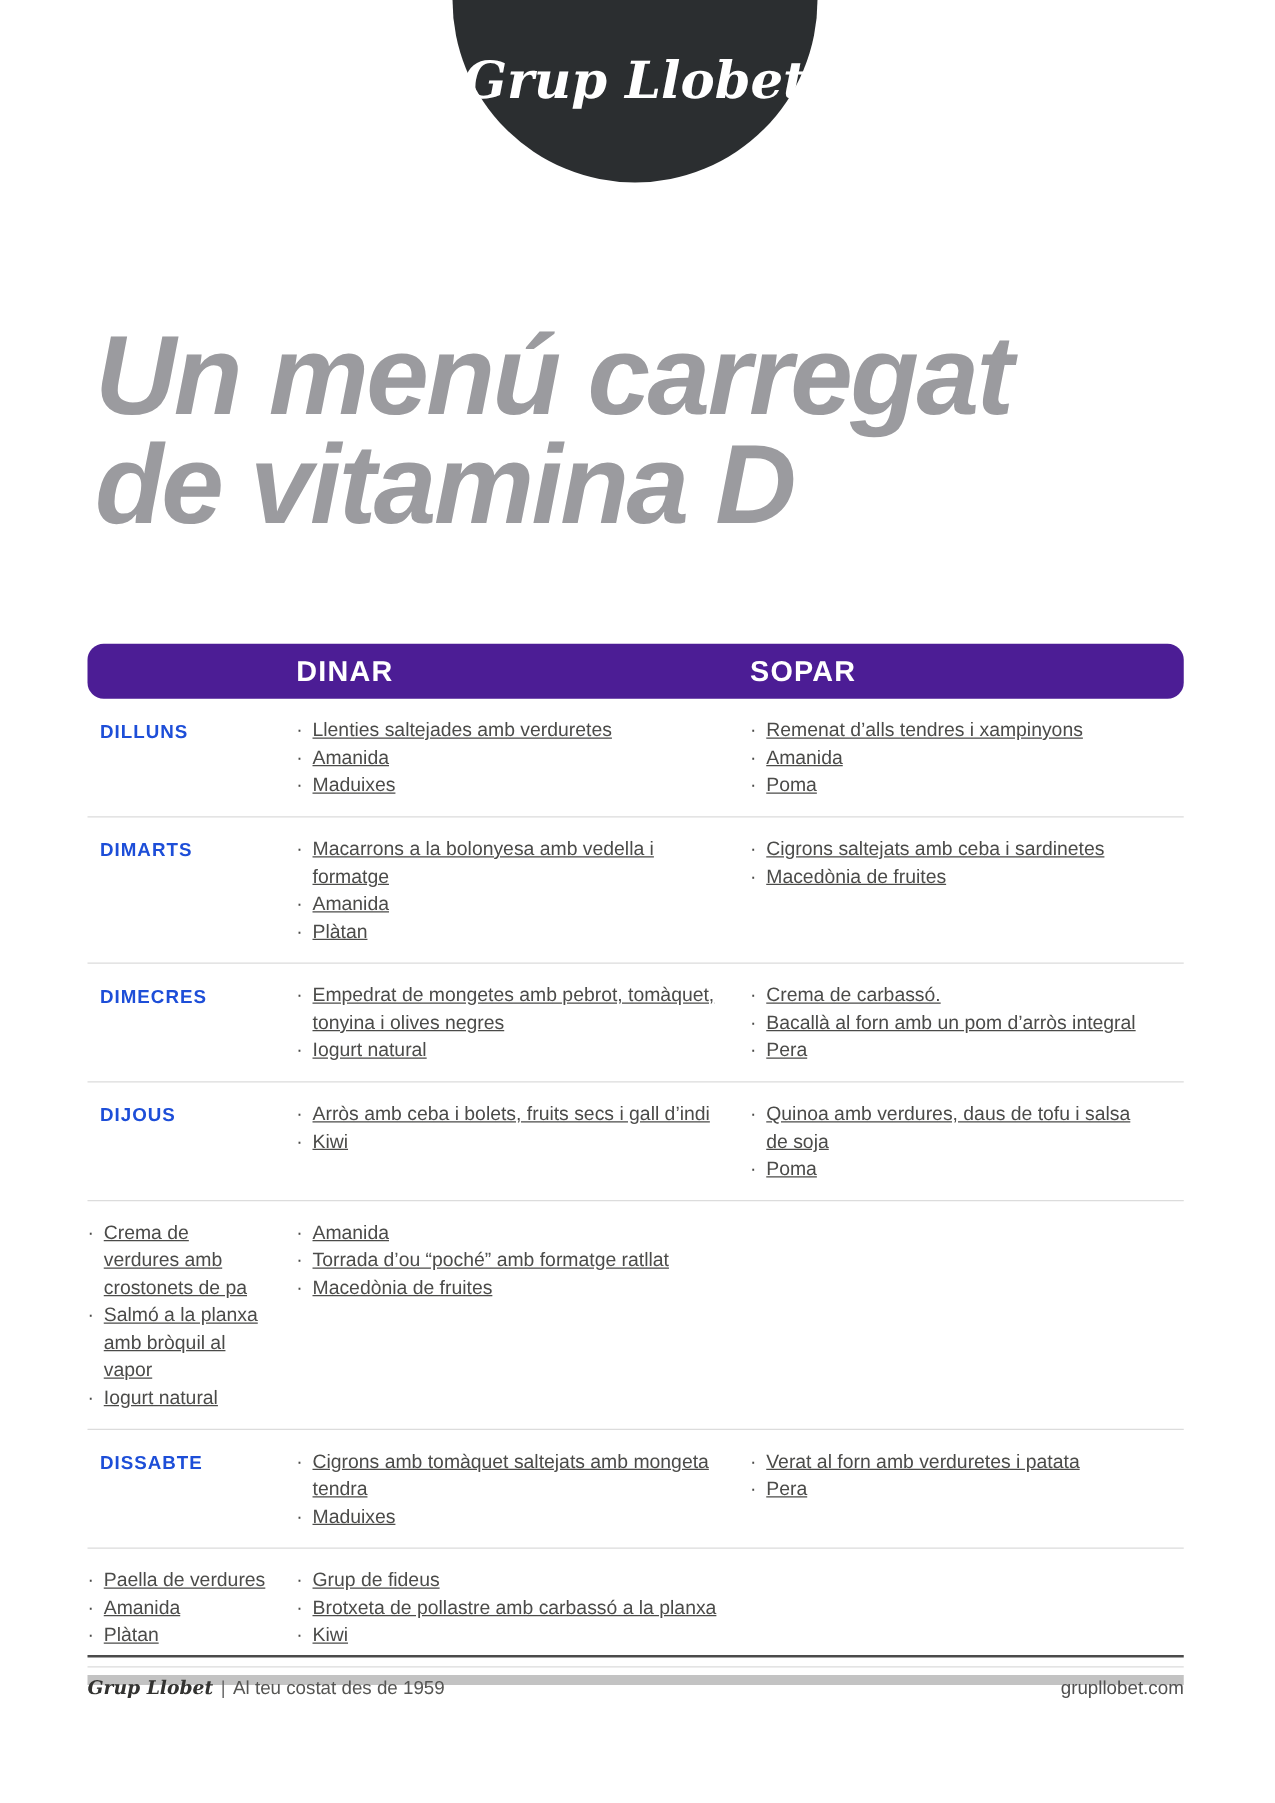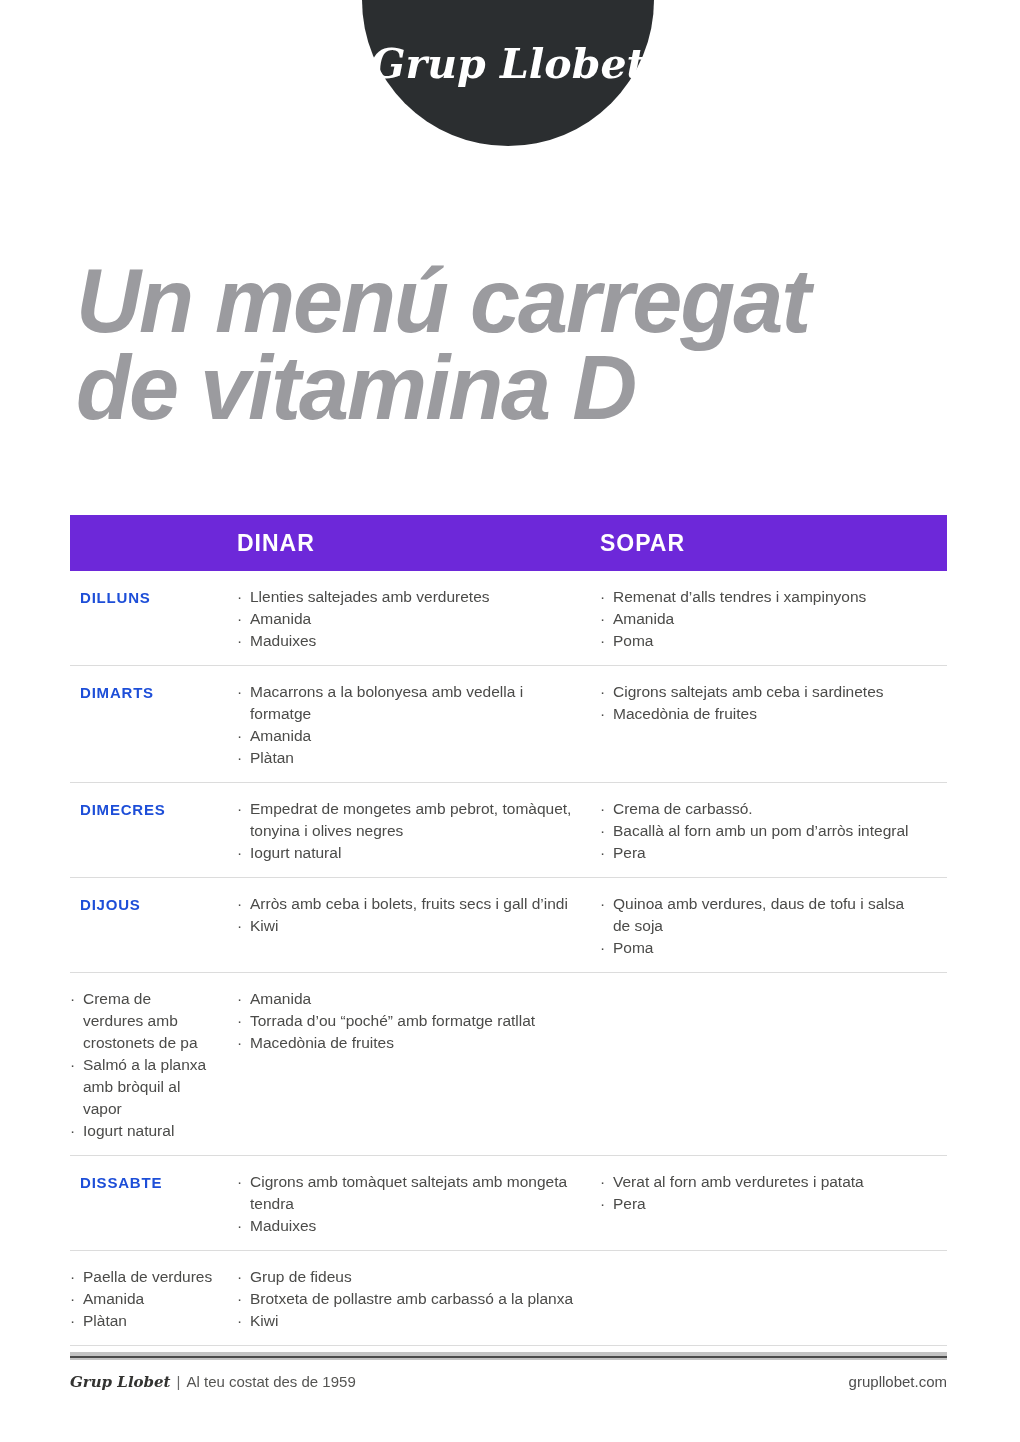--- a/index.html
+++ b/index.html
@@ -45,26 +45,27 @@
   
   .menu-table {
     position:absolute;
     left:70px; top:515px;
     width:877px;
   }
   .thead {
     display:grid;
     grid-template-columns:167px 363px 1fr;
     align-items:center;
-    height:56px;
-    background:#6d28d9;
+    height:44px;
+    background:#4c1d95;
     color:#ffffff;
     font-size:23px;
     font-weight:bold;
     letter-spacing:1px;
+    border-radius:13px;
   }
   .menu-row {
     display:grid;
     grid-template-columns:167px 363px 1fr;
     padding:15px 0 13px 0;
     border-bottom:1px solid #dcdcdc;
     font-size:15.5px;
     line-height:22px;
     color:#4b4b49;
   }
@@ -73,37 +74,38 @@
     padding-top:1px;
     font-weight:bold;
     font-size:15px;
     letter-spacing:0.8px;
     color:#1d4ed8;
   }
   .menu-cell { padding-right:24px; }
   .menu-item {
     position:relative;
     padding-left:13px;
+    text-decoration:underline;
   }
   .menu-item::before {
     content:"·";
     position:absolute;
     left:0; top:0;
     color:#4b4b49;
   }
   .bottom-bar {
     height:8px;
     margin-top:6px;
     background:#c3c3c3;
   }
 
   
   .footer {
     position:absolute;
-    left:70px; top:1356px;
+    left:70px; top:1324px;
     width:877px;
     border-top:2px solid #4a4a4a;
     padding-top:15px;
     display:flex;
     justify-content:space-between;
     align-items:baseline;
     font-size:15px;
     color:#4f4f4f;
   }
   .footer-brand {

